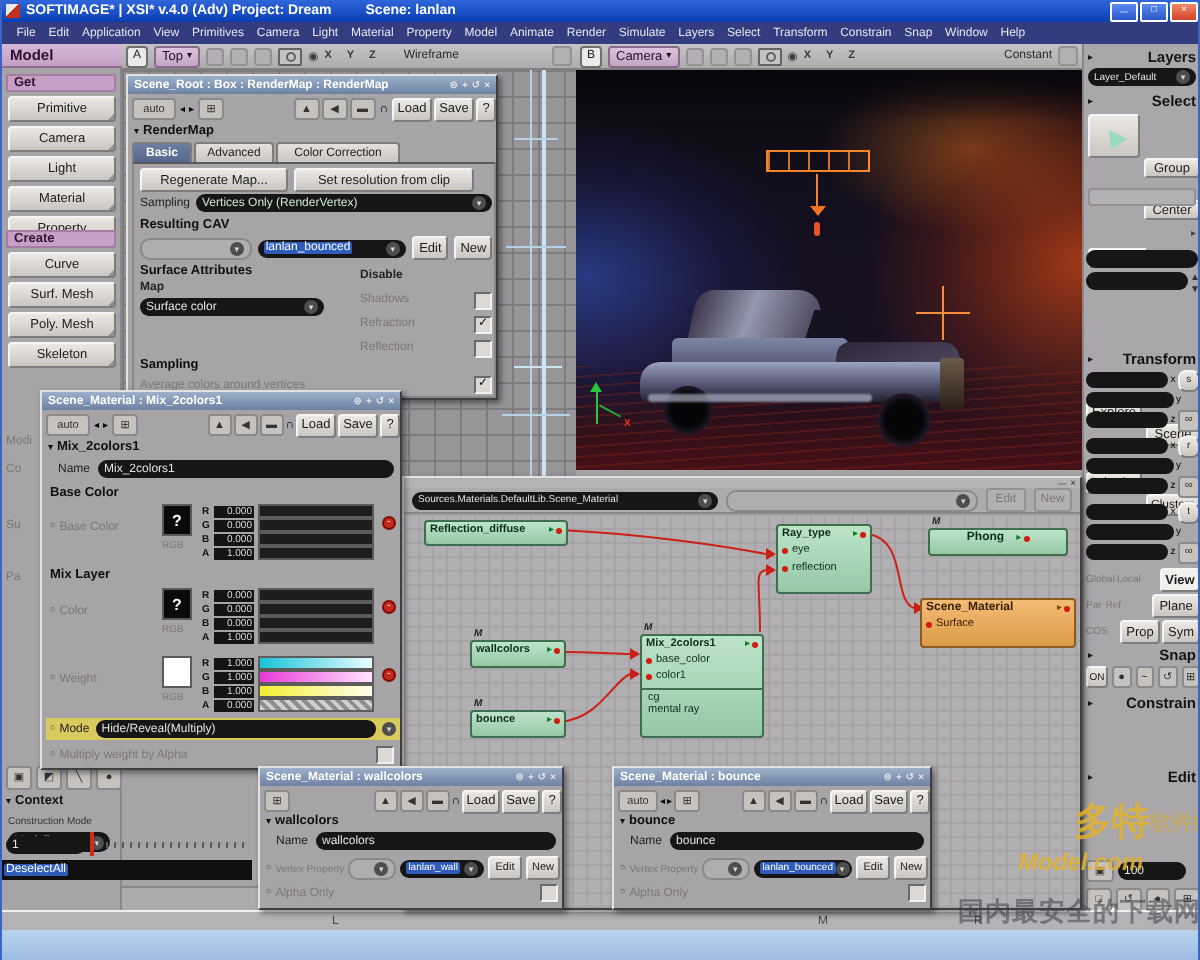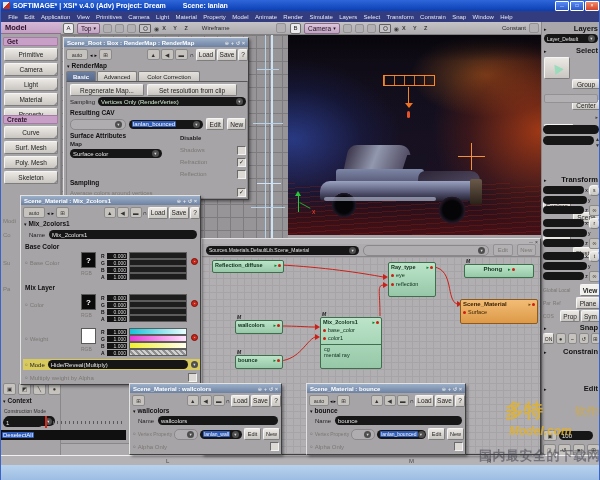--- a/index.html
+++ b/index.html
@@ -850,18 +850,18 @@
     <span class="tbx ic ic-r" style="width:9px;height:9px;"></span>
   </div>
 
   <div class="abs" style="left:0;top:455px;width:600px;height:10px;background:#b5b2b5;border-top:1px solid #f0f0f0;">
     <span class="abs f6" style="left:165px;top:2px;color:#4a4a4a;">L</span>
     <span class="abs f6" style="left:408px;top:2px;color:#4a4a4a;">M</span>
     <span class="abs f6" style="left:486px;top:2px;color:#4a4a4a;">R</span>
   </div>
   <div class="abs" style="left:0;top:465px;width:600px;height:15px;background:linear-gradient(#b9d3ee,#9cbce2);"></div>
 
-  <div class="abs wm b" style="left:504px;top:398px;font-size:19px;color:rgba(226,178,44,.82);">多特</div>
+  <div class="abs wm b" style="left:536px;top:398px;font-size:19px;color:rgba(226,178,44,.82);">多特</div>
   <div class="abs wm b" style="left:574px;top:404px;font-size:11px;color:rgba(200,170,90,.75);">软件站</div>
   <div class="abs wm b" style="left:508px;top:424px;font-size:12px;font-style:italic;color:rgba(226,178,44,.85);">Model.com</div>
   <div class="abs wm b" style="left:478px;top:447px;font-size:13px;color:rgba(62,62,74,.55);letter-spacing:0.5px;">国内最安全的下载网站</div>
 
 </div>
 
 </body></html>

